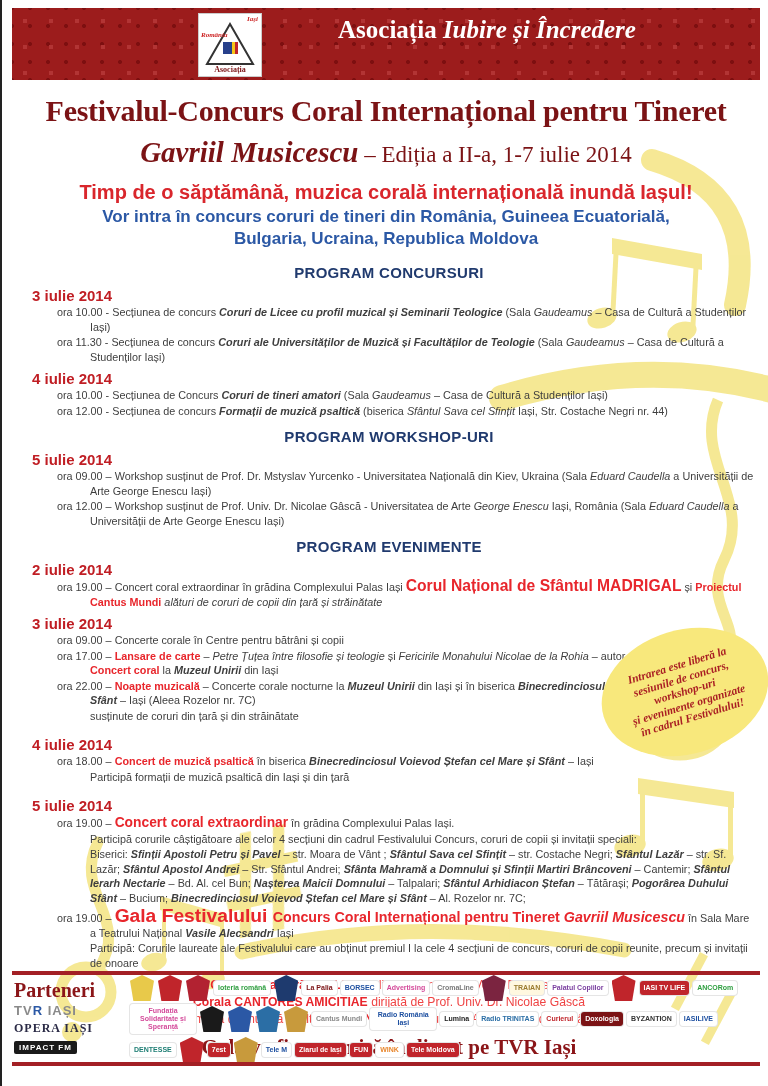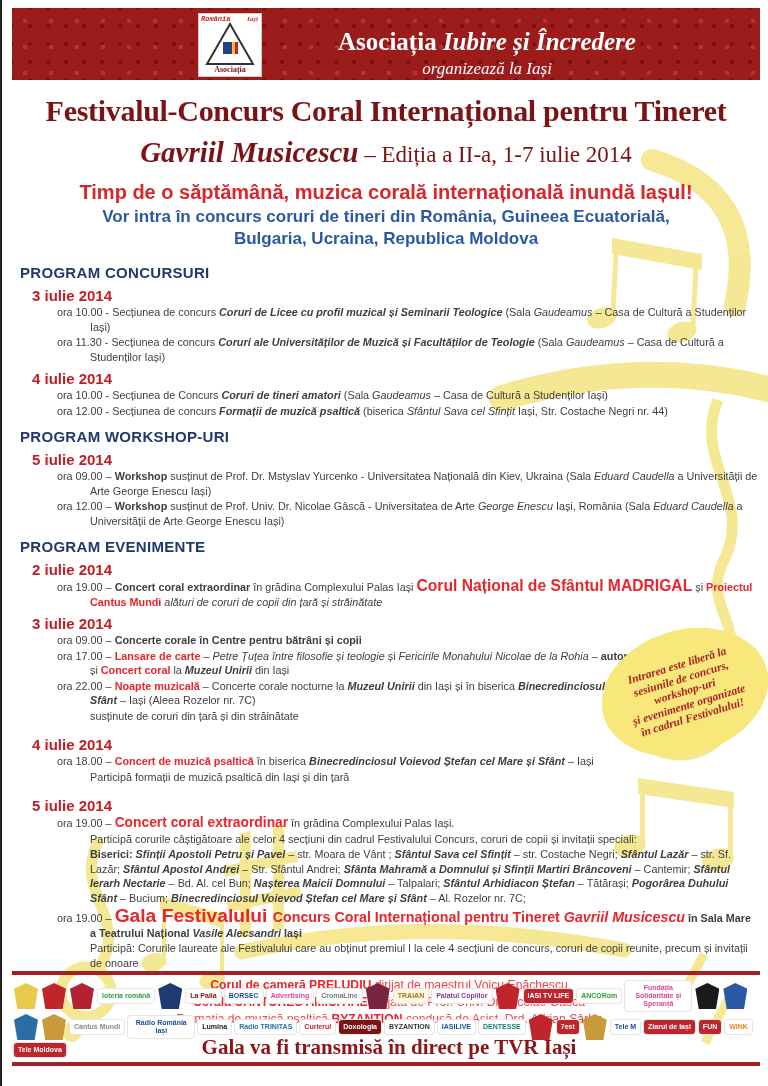--- a/index.html
+++ b/index.html
@@ -14,45 +14,45 @@
   .deco{position:absolute;left:0;top:0;z-index:0;}
   .content{position:relative;z-index:2;}
 
   
   .banner{position:absolute;left:10px;right:10px;top:8px;height:72px;
     background-color:var(--banner-red);
     background-image:radial-gradient(#b23434 12%, transparent 13%),radial-gradient(#7d0f10 16%, transparent 17%);
     background-size:26px 26px,18px 18px;background-position:0 0,9px 9px;z-index:3;}
   .logo-box{position:absolute;left:186px;top:5px;width:62px;height:62px;background:#fff;border:1px solid #ccc;}
   .logo-box svg{position:absolute;left:0;top:0;}
-  .logo-ro{position:absolute;left:2px;top:1px;font-family:Liberation Mono, monospace;font-style:italic;font-weight:700;color:#C22;font-size:7px;}
+  .logo-ro{position:absolute;left:2px;top:17px;font-family:Liberation Serif, serif;font-style:italic;font-weight:700;color:#C22;font-size:7px;}
   .logo-iasi{position:absolute;right:3px;top:1px;font-family:"Liberation Serif",serif;font-style:italic;font-weight:700;color:#C22;font-size:7px;}
   .logo-asoc{position:absolute;left:0;right:0;bottom:2px;text-align:center;font-family:"Liberation Serif",serif;font-weight:700;color:#7B1315;font-size:8px;}
-  .banner-text{position:absolute;left:255px;top:8px;width:440px;text-align:center;color:#fff;font-family:"Liberation Serif",serif;margin-top:12px;}
+  .banner-text{position:absolute;left:255px;top:8px;width:440px;text-align:center;color:#fff;font-family:"Liberation Serif",serif;}
   .banner-line1{font-size:25px;font-weight:700;}
   .banner-line1 .it{font-style:italic;}
   .banner-line2{font-size:17px;font-style:italic;margin-top:3px;}
 
   .main-title{position:absolute;left:0;right:0;top:94px;text-align:center;font-family:"Liberation Serif",serif;
     font-weight:700;font-size:30px;color:var(--maroon);letter-spacing:-0.3px;}
   .sub-title{position:absolute;left:0;right:0;top:136px;text-align:center;font-family:"Liberation Serif",serif;color:var(--maroon);}
   .sub-title .gi{font-style:italic;font-size:29px;font-weight:700;}
   .sub-title .rest{font-size:23px;font-weight:400;}
   .tag-red{position:absolute;left:0;right:0;top:181px;text-align:center;font-size:20px;font-weight:700;color:#D9262C;}
   .tag-blue{position:absolute;left:0;right:0;text-align:center;font-size:17px;font-weight:700;color:var(--blue);}
   .tag-blue.b1{top:207px;} .tag-blue.b2{top:229px;}
 
   
   .program{position:absolute;left:18px;right:12px;top:254px;z-index:2;}
-  .sec-title{margin:10px 0 2px;font-size:15px;font-weight:700;color:var(--heading-navy);letter-spacing:0.3px;}
+  .sec-title{margin:10px 0 2px;text-align:center;font-size:15px;font-weight:700;color:var(--heading-navy);letter-spacing:0.3px;}
   .date{font-size:15px;font-weight:700;color:var(--date-red);margin:6px 0 1px;padding-left:12px;}
   .date.gap{margin-top:13px;}
   .ev{font-size:10.8px;line-height:14.5px;color:var(--body);padding-left:70px;text-indent:-33px;margin:1px 0;}
   .ev-sub{font-size:10.8px;line-height:14.5px;color:var(--body);padding-left:70px;margin:1px 0;}
-  .s-b{font-weight:700}.s-i{font-style:italic}.s-bi{font-weight:700;font-style:italic}
+  .s-b{font-weight:400}.s-i{font-style:italic}.s-bi{font-weight:700;font-style:italic}
   .s-r{color:var(--red-accent);font-weight:700}
   .s-R{color:var(--red-accent);font-weight:700;font-size:1.45em}
   .s-rm{color:var(--red-accent);font-weight:700;font-size:1.28em}
   .s-G{color:var(--red-accent);font-weight:700;font-size:1.78em;line-height:1}
   .s-Gr{color:var(--red-accent);font-weight:700;font-size:1.32em}
   .s-Gri{color:var(--red-accent);font-weight:700;font-style:italic;font-size:1.32em}
   .s-db{color:#ef4444;font-weight:400}
 
   .ens-block{margin-top:7px;}
   .ens{text-align:center;font-size:12.2px;font-weight:700;color:#3a3a3a;line-height:17px;}
@@ -129,21 +129,20 @@
           <rect x="36" y="28" width="3" height="12" fill="#C0252B"></rect>
         </svg>
         <span class="logo-ro">România</span>
         <span class="logo-iasi">Iași</span>
         <span class="logo-asoc">Asociația</span>
       </div>
       <div class="banner-text">
         <div class="banner-line1">
           <span>Asociația </span><span class="it">Iubire și Încredere</span>
         </div>
-        <div class="banner-line2">organizează la Iași</div>
       </div>
     </div>
 
     <div class="main-title">Festivalul-Concurs Coral Internațional pentru Tineret</div>
     <div class="sub-title">
       <span class="gi">Gavriil Musicescu</span><span class="rest"> – Ediția a II-a, 1-7 iulie 2014</span>
     </div>
     <div class="tag-red">Timp de o săptămână, muzica corală internațională inundă Iașul!</div>
     <div class="tag-blue b1">Vor intra în concurs coruri de tineri din România, Guineea Ecuatorială,</div>
     <div class="tag-blue b2">Bulgaria, Ucraina, Republica Moldova</div>
@@ -193,20 +192,26 @@
             <div>workshop-uri</div>
             <div>și evenimente organizate</div>
             <div>în cadrul Festivalului!</div>
           </div>
       </div>
     </div>
 
     <div class="hr-red hr1"></div>
 
     <div class="partners">
+      <div class="p-left">
+        <div class="p-head">Parteneri</div>
+        <div class="p-tvr"><span>TV</span><span class="r">R</span> <span>IAȘI</span></div>
+        <div class="p-opera">OPERA IAȘI</div>
+        <div class="p-impact">IMPACT FM</div>
+      </div>
       <div class="p-grid" id="partners-grid">
           <span class="chip emblem" style="background: rgb(232, 201, 74);"></span>
           <span class="chip emblem" style="background: rgb(192, 37, 43);"></span>
           <span class="chip emblem" style="background: rgb(178, 34, 49);"></span>
           <span class="chip" style="background: rgb(255, 255, 255); color: rgb(46, 158, 63);">loteria română</span>
           <span class="chip emblem" style="background: rgb(30, 58, 110);"></span>
           <span class="chip" style="background: rgb(255, 255, 255); color: rgb(123, 19, 21);">La Palia</span>
           <span class="chip" style="background: rgb(255, 255, 255); color: rgb(29, 79, 160);">BORSEC</span>
           <span class="chip" style="background: rgb(255, 255, 255); color: rgb(212, 74, 154);">Advertising</span>
           <span class="chip" style="background: rgb(255, 255, 255); color: rgb(122, 122, 122);">CromaLine</span>

